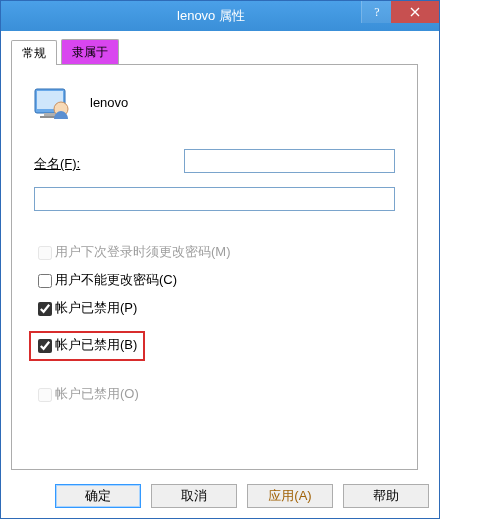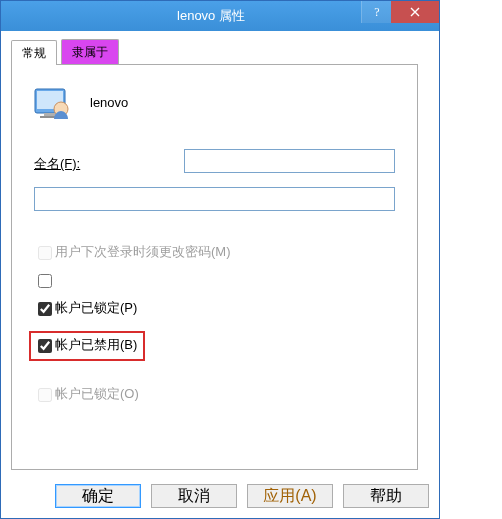--- a/index.html
+++ b/index.html
@@ -139,21 +139,21 @@
     justify-content: flex-end;
     gap: 10px;
     padding: 8px 10px 10px 10px;
     flex-shrink: 0;
   }
   .win-btn {
     min-width: 86px;
     height: 24px;
     border: 1px solid #adadad;
     background: #efefef;
-    font-size: 16px;
+    font-size: 13px;
     cursor: pointer;
     font-family: inherit;
   }
   .win-btn:disabled {
     color: #a16207;
     cursor: default;
   }
   .win-btn.default { border: 1px solid #3399ff; box-shadow: inset 0 0 0 1px #a8d4ff; }
 </style>
 </head>
@@ -209,37 +209,38 @@
 
       <div style="height:10px"></div>
 
       <label class="chk-row disabled">
         <input type="checkbox" disabled="" style="">
         <span>用户下次登录时须更改密码(M)</span>
       </label>
 
       <label class="chk-row">
         <input type="checkbox" style="">
+        <span>用户不能更改密码(C)</span>
       </label>
 
       <label class="chk-row">
         <input type="checkbox" checked="" style="">
-        <span>帐户已锁定(P)</span>
+        <span>帐户已禁用(P)</span>
       </label>
 
       <div class="highlight-box">
         <label class="chk-row" style="margin:0">
           <input type="checkbox" checked="" style="">
           <span>帐户已禁用(B)</span>
         </label>
       </div>
 
       <label class="chk-row disabled">
         <input type="checkbox" disabled="" style="">
-        <span>帐户已锁定(O)</span>
+        <span>帐户已禁用(O)</span>
       </label>
     </div>
   </div>
 
   <div class="button-row">
     <button class="win-btn default">确定</button>
     <button class="win-btn">取消</button>
     <button class="win-btn" disabled="">应用(A)</button>
     <button class="win-btn">帮助</button>
   </div>

